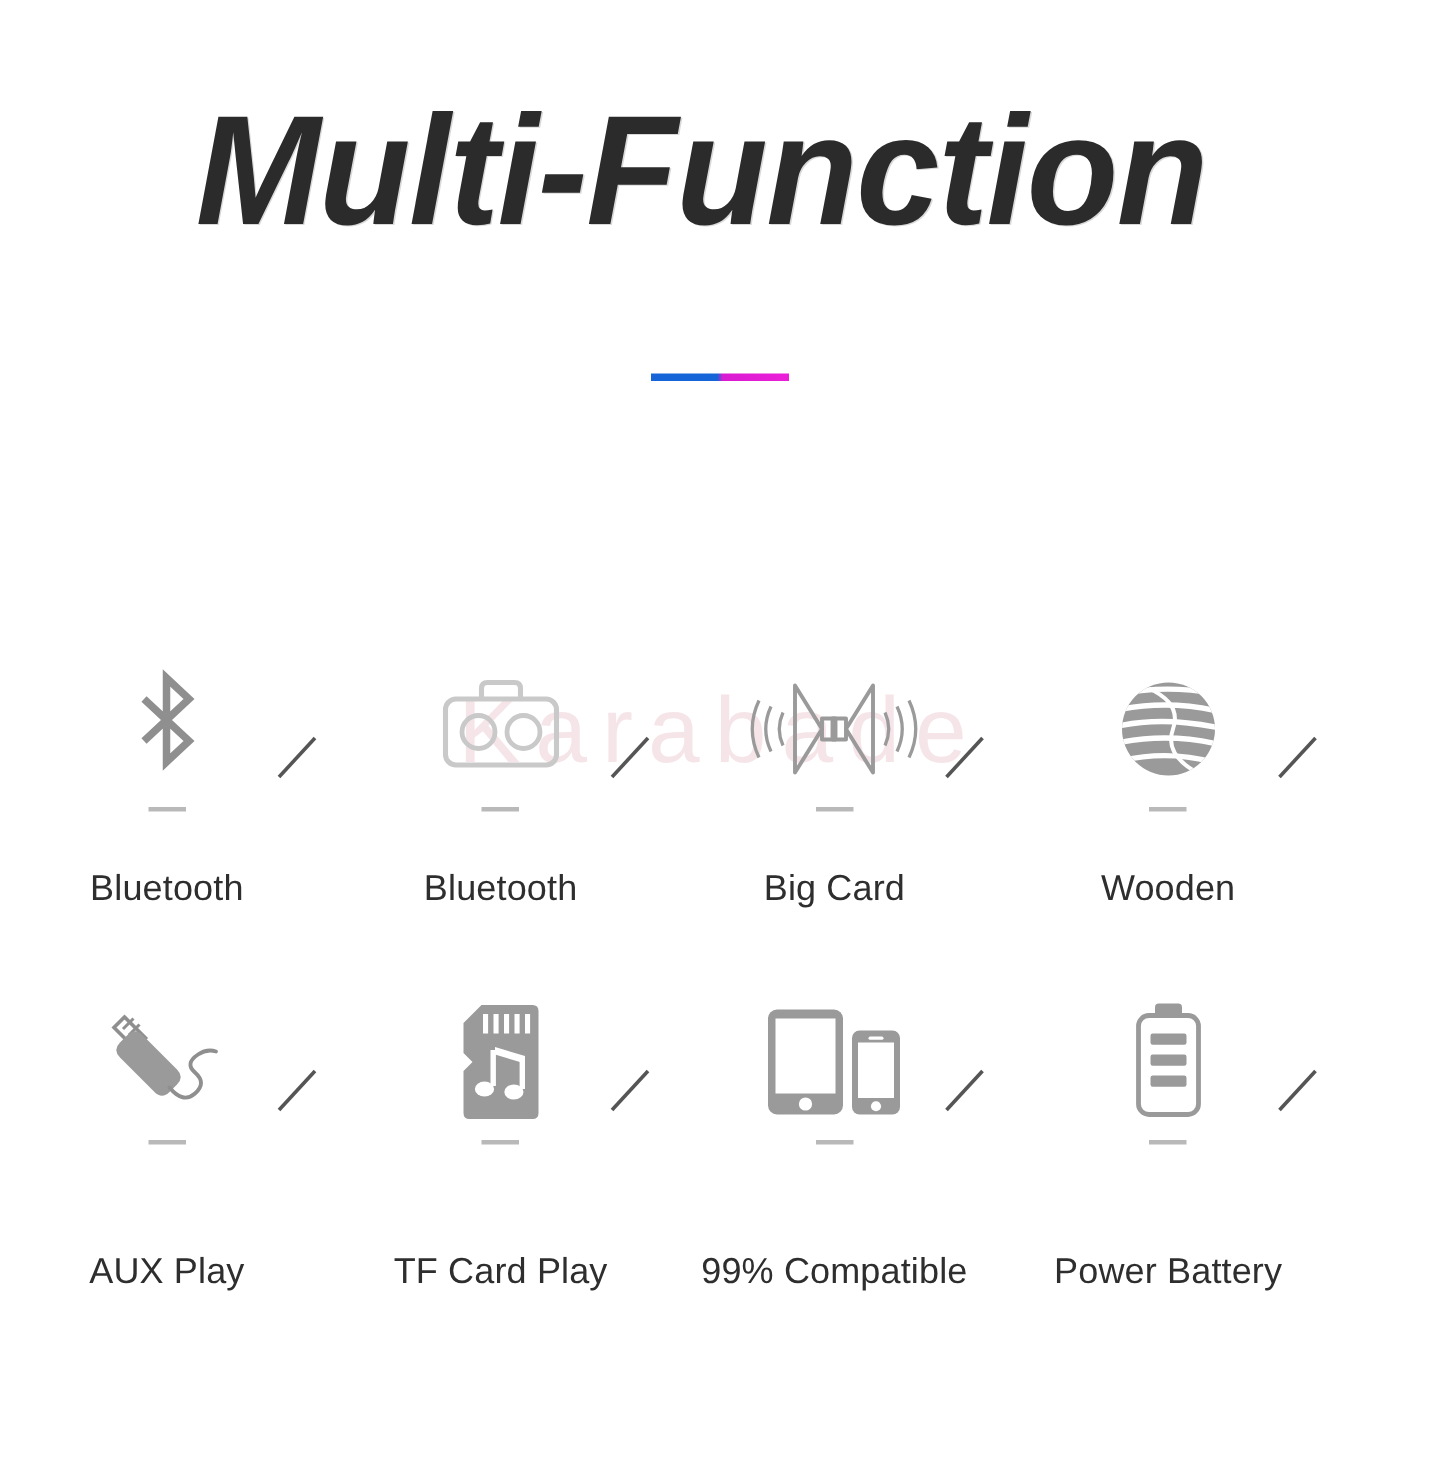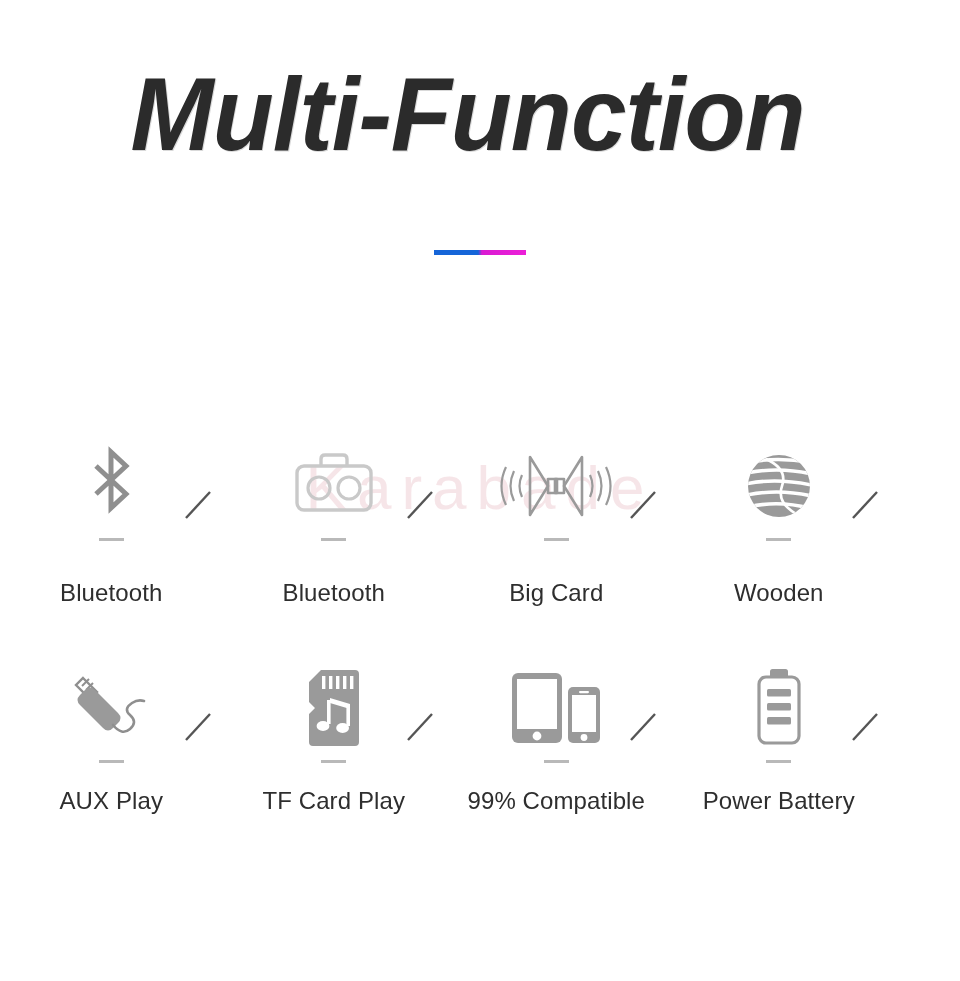--- a/index.html
+++ b/index.html
@@ -105,21 +105,21 @@
     margin-top: 6px;
   }
   .feature-label {
     margin-top: 38px;
     font-size: 24px;
     font-weight: 400;
     color: #2e2e2e;
     white-space: nowrap;
     letter-spacing: 0.1px;
   }
-  .row-2 .feature-label { margin-top: 24px; }
+  .row-2 .feature-label { margin-top: 71px; }
 
   
   .slash {
     position: absolute;
     top: 48px;
     right: 7px;
     width: 34px;
     height: 34px;
   }
   .slash svg { display: block; }

